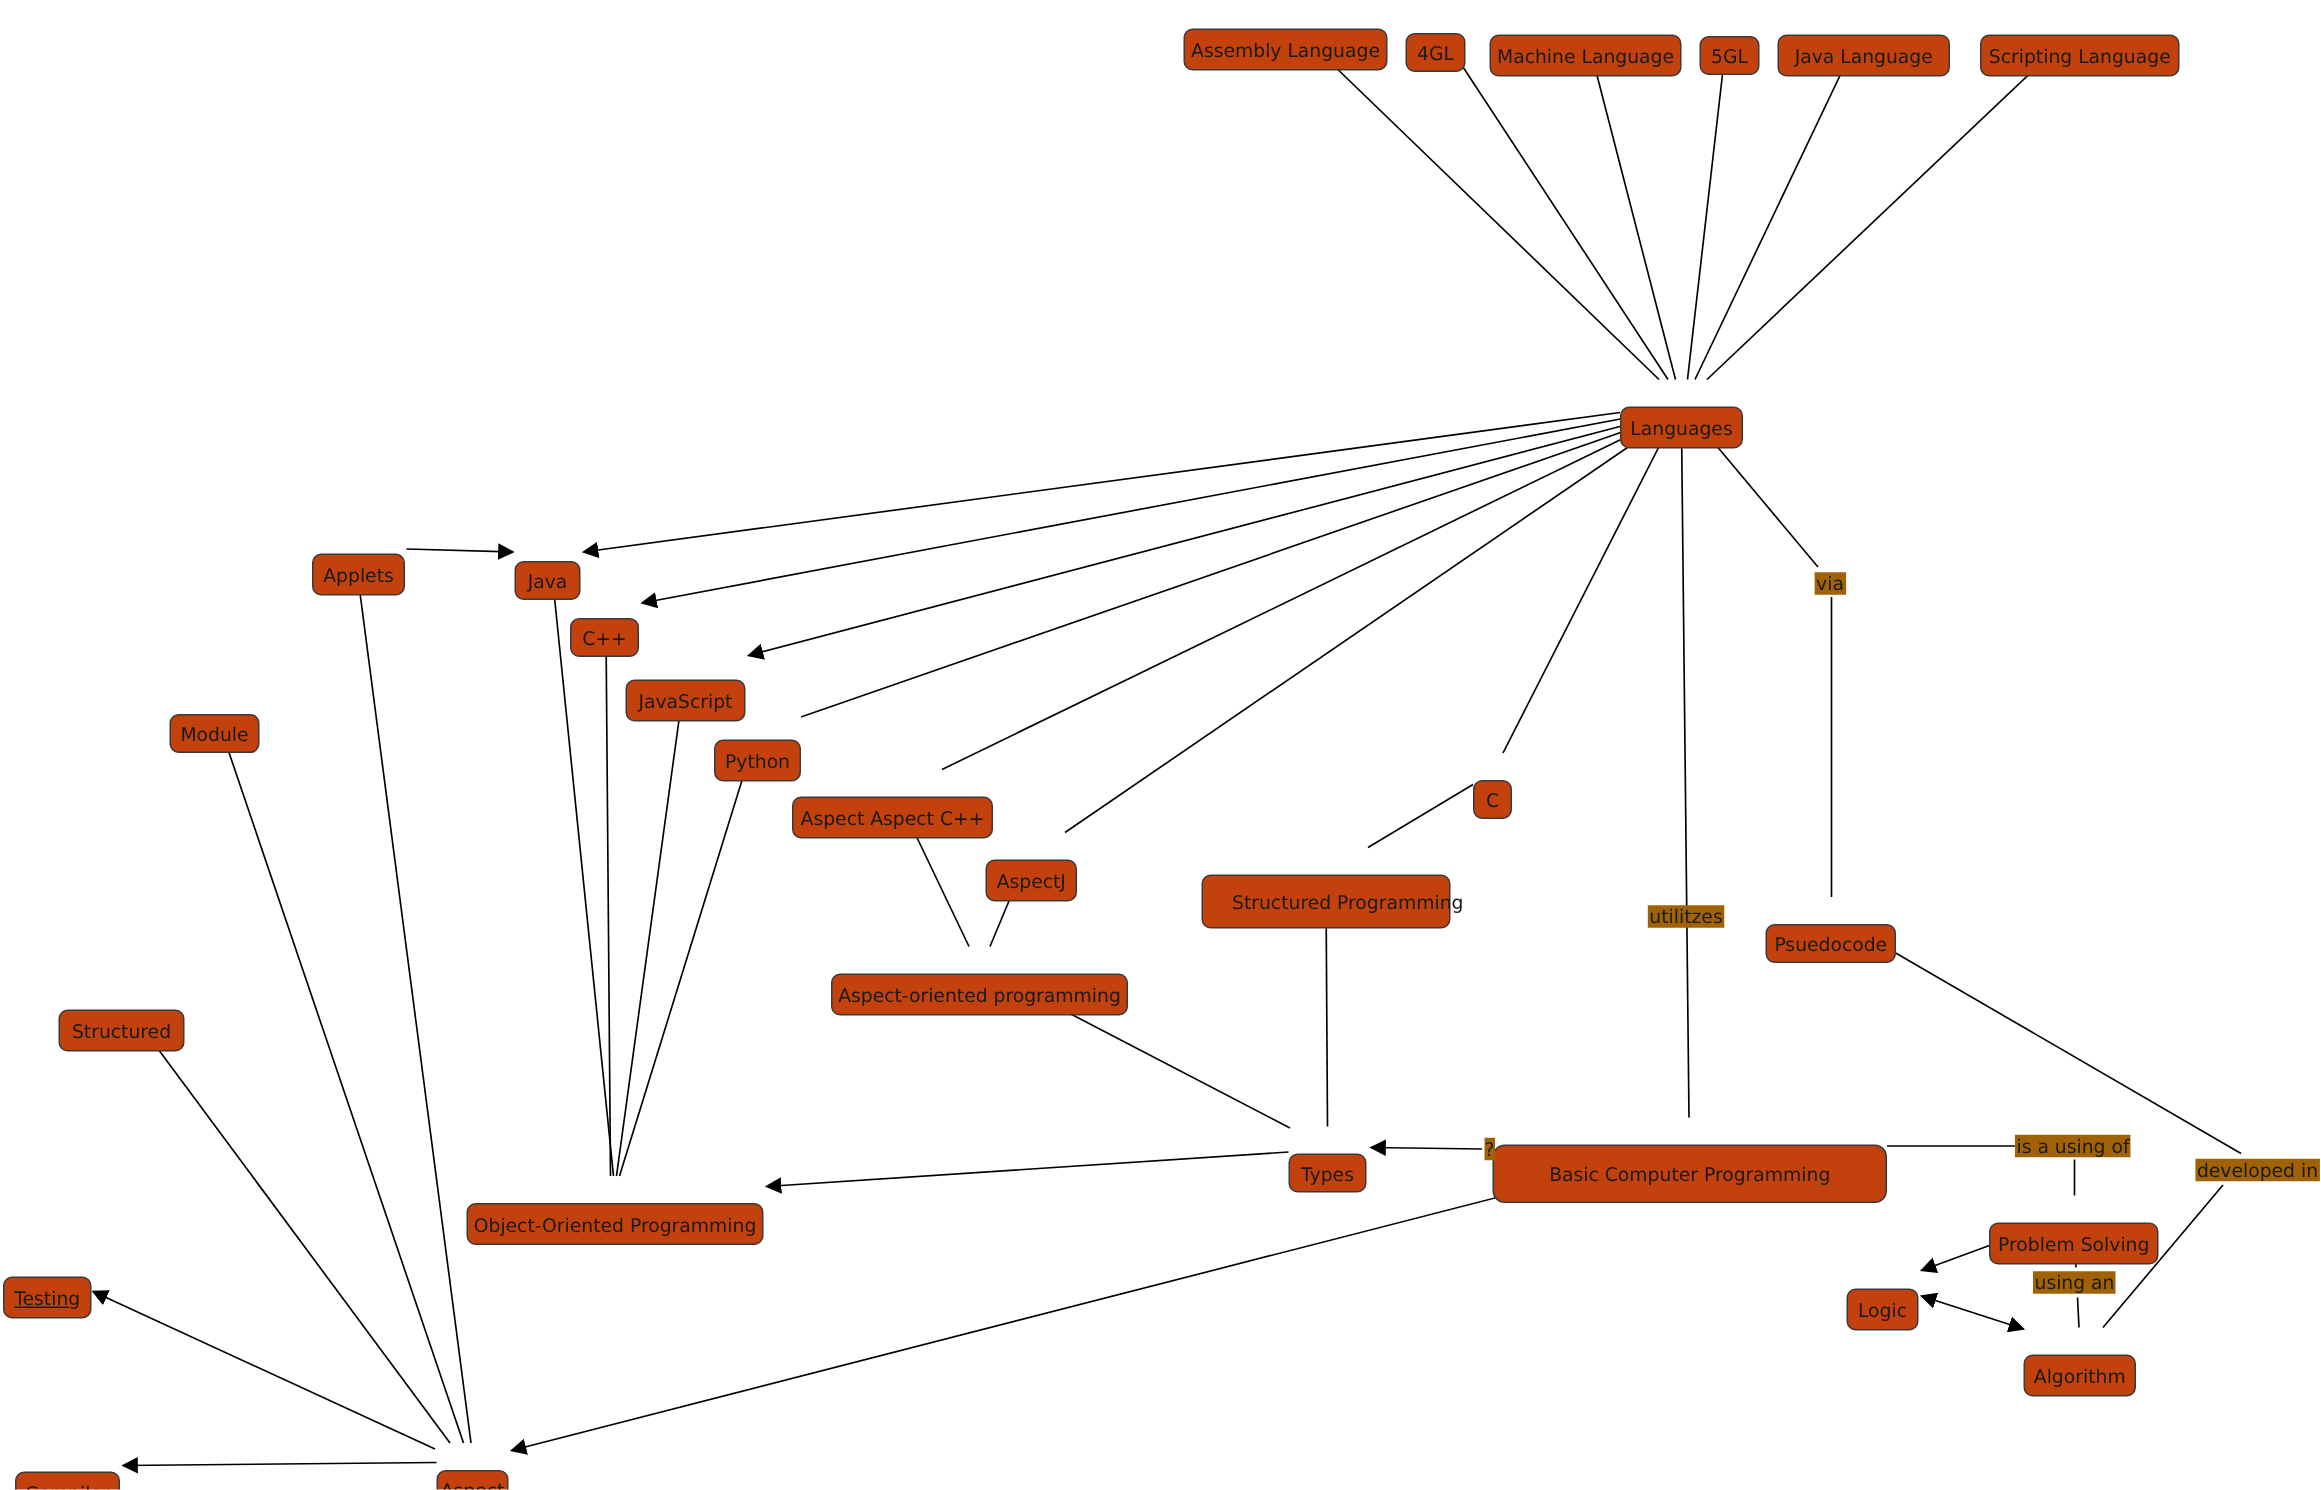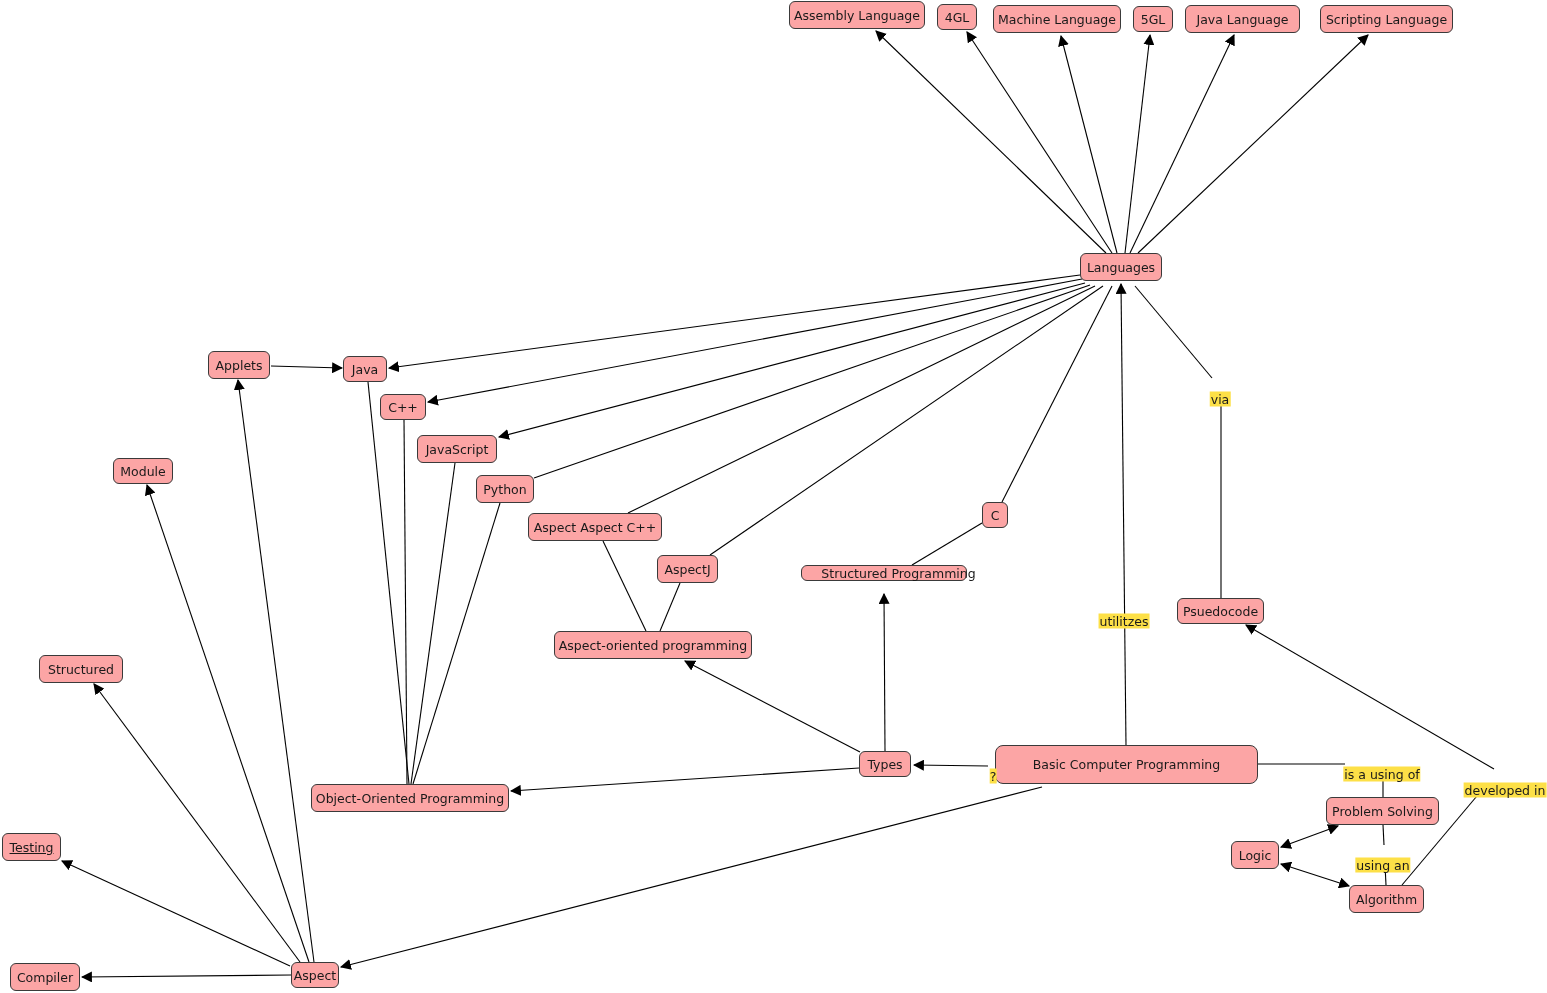--- a/index.html
+++ b/index.html
@@ -1,25 +1,25 @@
 <!DOCTYPE html>
 <html><head>
 <meta charset="utf-8">
 <style>
   html, body { margin:0; padding:0; background:#ffffff; }
   body { width:1547px; height:993px; position:relative; overflow:hidden;
          font-family:"DejaVu Sans", sans-serif; }
   #edges { position:absolute; left:0; top:0; width:1547px; height:993px; }
-  .node { position:absolute; box-sizing:border-box; background:#fca5a5;
+  .node { position:absolute; box-sizing:border-box; background:#c2410c;
           border:1px solid #3a3a3a; border-radius:6px; font-size:12.5px; color:#1a1a1a;
           display:flex; align-items:center; justify-content:center; white-space:nowrap;
-          padding:0 7px; height:26px; cursor:pointer; }
+          padding:0 7px; height:26px; cursor:pointer;margin-top:18px; }
   .node.big { height:39px; font-size:12.5px; border-radius:8px; }
-  .lbl { position:absolute; font-size:12.5px; color:#1a1a1a; background:#fde047;
-         white-space:nowrap; transform:translate(-50%,-50%); padding:0 1px;margin-top:10px; }
+  .lbl { position:absolute; font-size:12.5px; color:#1a1a1a; background:#a16207;
+         white-space:nowrap; transform:translate(-50%,-50%); padding:0 1px; }
 </style>
 </head>
 <body>
 
 <svg id="edges" xmlns="http://www.w3.org/2000/svg">
   <defs>
     <marker id="arr" viewBox="0 0 10 10" refX="9" refY="5" markerWidth="11" markerHeight="11" markerUnits="userSpaceOnUse" orient="auto">
       <path d="M0,0 L10,5 L0,10 z" fill="#000"></path>
     </marker>
     <marker id="arrs" viewBox="0 0 10 10" refX="1" refY="5" markerWidth="11" markerHeight="11" markerUnits="userSpaceOnUse" orient="auto">
@@ -82,21 +82,21 @@
 <div class="node" style="left:208px;top:351px;width:62px;height:28px;">Applets</div>
 <div class="node" style="left:343px;top:356px;width:44px;">Java</div>
 <div class="node" style="left:380px;top:394px;width:46px;">C++</div>
 <div class="node" style="left:417px;top:435px;width:80px;height:28px;">JavaScript</div>
 <div class="node" style="left:476px;top:475px;width:58px;height:28px;">Python</div>
 <div class="node" style="left:113px;top:458px;width:60px;">Module</div>
 
 <div class="node" style="left:528px;top:513px;width:134px;height:28px;">Aspect Aspect C++</div>
 <div class="node" style="left:657px;top:555px;width:61px;height:28px;">AspectJ</div>
 <div class="node" style="left:982px;top:502px;width:26px;">C</div>
-<div class="node" style="left:801px;top:565px;width:166px;height:16px;padding-left:36px;">Structured Programming</div>
+<div class="node" style="left:801px;top:565px;width:166px;height:36px;padding-left:36px;">Structured Programming</div>
 <div class="node" style="left:554px;top:631px;width:198px;height:28px;">Aspect-oriented programming</div>
 <div class="node" style="left:1177px;top:598px;width:87px;height:26px;">Psuedocode</div>
 
 <div class="node" style="left:39px;top:655px;width:84px;height:28px;">Structured</div>
 
 <div class="node" style="left:859px;top:751px;width:52px;">Types</div>
 <div class="node big" style="left:995px;top:745px;width:263px;">Basic Computer Programming</div>
 <div class="node" style="left:311px;top:784px;width:198px;height:28px;">Object-Oriented Programming</div>
 
 <div class="node" style="left:1326px;top:797px;width:113px;height:28px;">Problem Solving</div>

